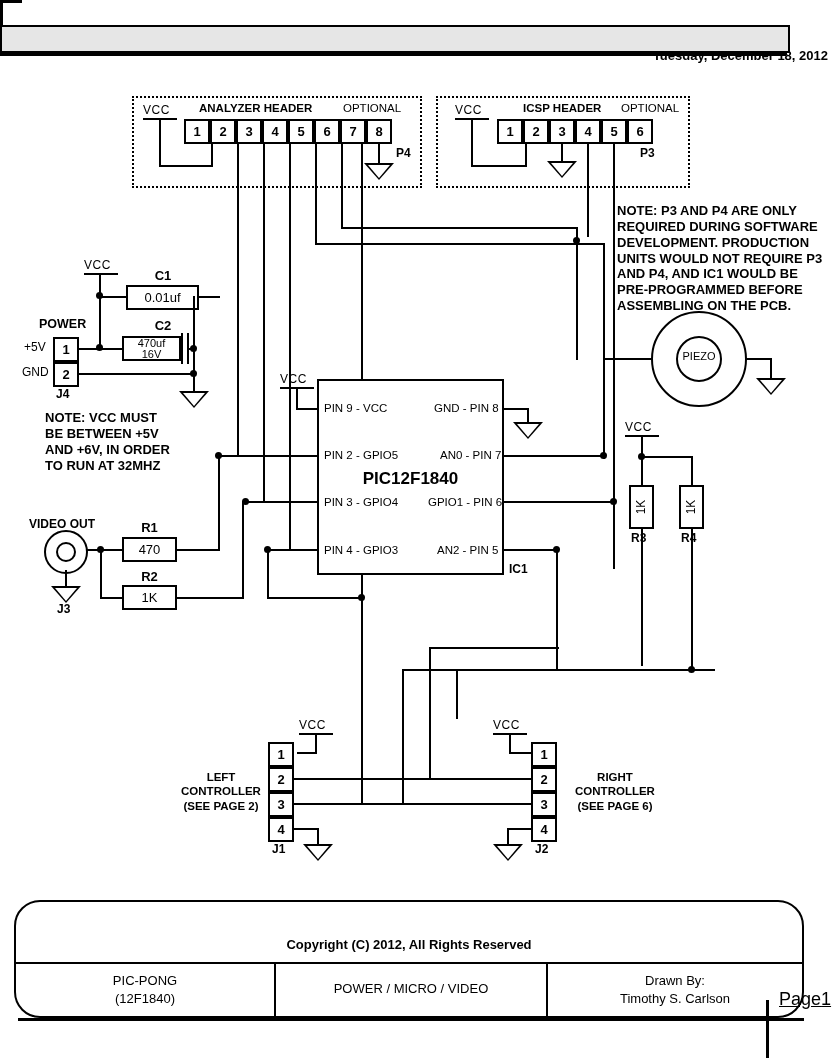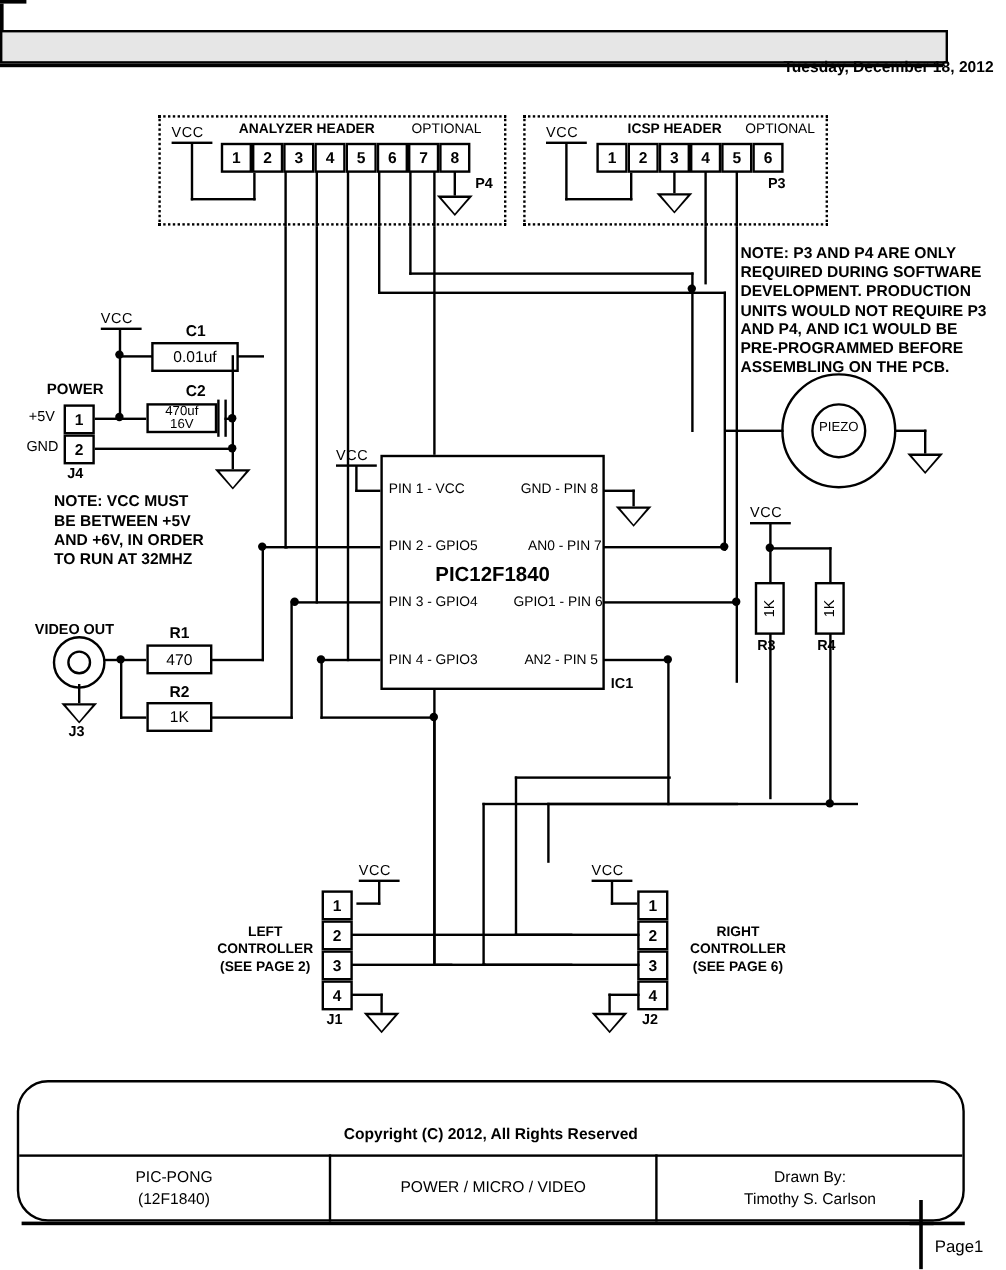--- a/index.html
+++ b/index.html
@@ -136,21 +136,21 @@
   }
   #tb-shadow{position:absolute;left:18px;top:1018px;width:786px;height:3px;background:#000;}
   #tb-company{position:absolute;left:14px;top:908px;width:790px;text-align:center;font-size:21px;font-weight:bold;}
   #tb-copy{position:absolute;left:14px;top:937px;width:790px;text-align:center;font-size:13px;font-weight:bold;}
   #tb-divh{position:absolute;left:16px;top:962px;width:786px;height:2px;background:#000;}
   #tb-divv1{position:absolute;left:274px;top:962px;width:2px;height:56px;background:#000;}
   #tb-divv2{position:absolute;left:546px;top:962px;width:2px;height:56px;background:#000;}
   .tbcell{position:absolute;text-align:center;font-size:13px;line-height:1.35;}
   #page-v{position:absolute;left:766px;top:1000px;width:3px;height:58px;background:#000;}
   #page-h{position:absolute;left:758px;top:1018px;width:20px;height:3px;background:#000;}
-  #page-txt{position:absolute;left:779px;top:1030px;font-size:14px;}
+  #page-txt{position:absolute;left:779px;top:989px;font-size:18px;text-decoration:underline;}
 </style>
 </head>
 <body>
 
 <div id="page">
 
   <div id="tick-left"></div>
   <div id="tick-left-v"></div>
   <div id="date-bar"></div>
   <div id="date-bar-shadow"></div>
@@ -303,21 +303,21 @@
     <span class="t">VCC</span>
     <span class="bar"></span>
   </div>
   <div class="vline" style="left:296px;top:388px;height:22px;"></div>
   <div class="hline" style="left:296px;top:408px;width:23px;"></div>
 
   <div id="ic-body"></div>
   <div id="ic-name" style="left:317px;top:469px;width:187px;text-align:center;">PIC12F1840</div>
   <div class="lbl" style="left:509px;top:563px;font-size:12px;font-weight:bold;">IC1</div>
 
-  <div class="icpin" style="left:324px;top:402px;">PIN 1 - VCC</div>
+  <div class="icpin" style="left:324px;top:402px;">PIN 9 - VCC</div>
   <div class="icpin" style="left:324px;top:449px;">PIN 2 - GPIO5</div>
   <div class="icpin" style="left:324px;top:496px;">PIN 3 - GPIO4</div>
   <div class="icpin" style="left:324px;top:544px;">PIN 4 - GPIO3</div>
 
   <div class="icpin" style="left:434px;top:402px;">GND - PIN 8</div>
   <div class="icpin" style="left:440px;top:449px;">AN0 - PIN 7</div>
   <div class="icpin" style="left:428px;top:496px;">GPIO1 - PIN 6</div>
   <div class="icpin" style="left:437px;top:544px;">AN2 - PIN 5</div>
 
   <div class="hline" style="left:503px;top:408px;width:26px;"></div>

